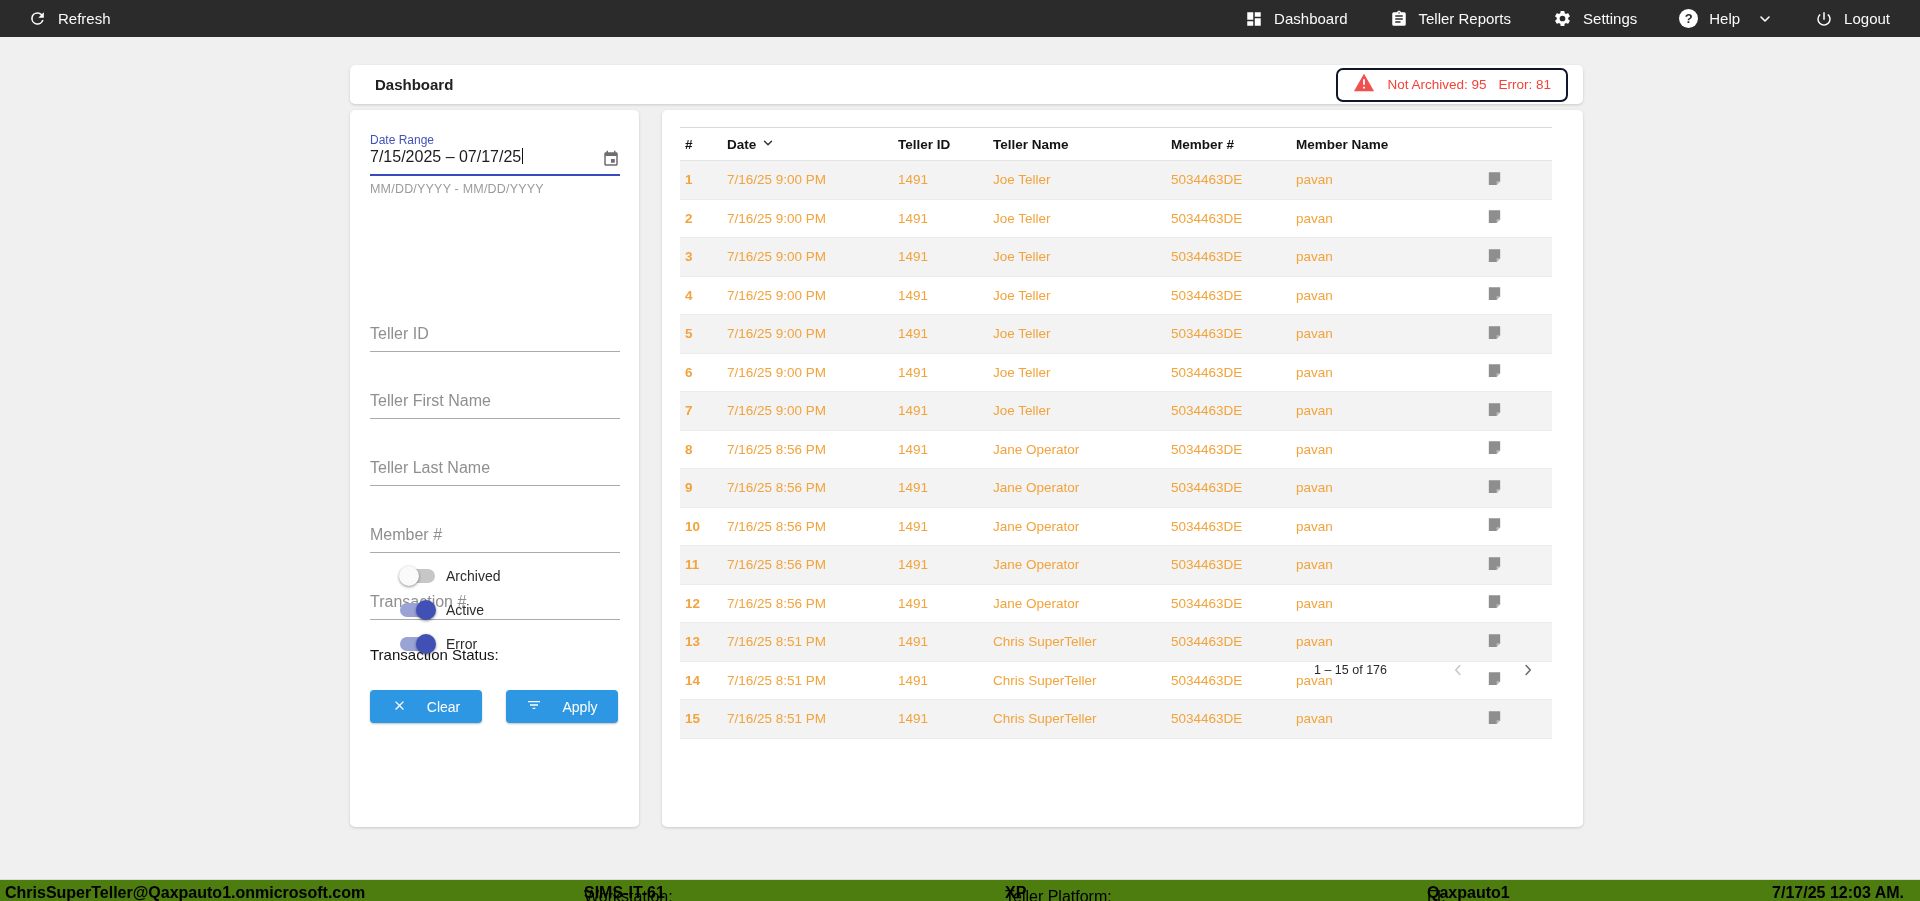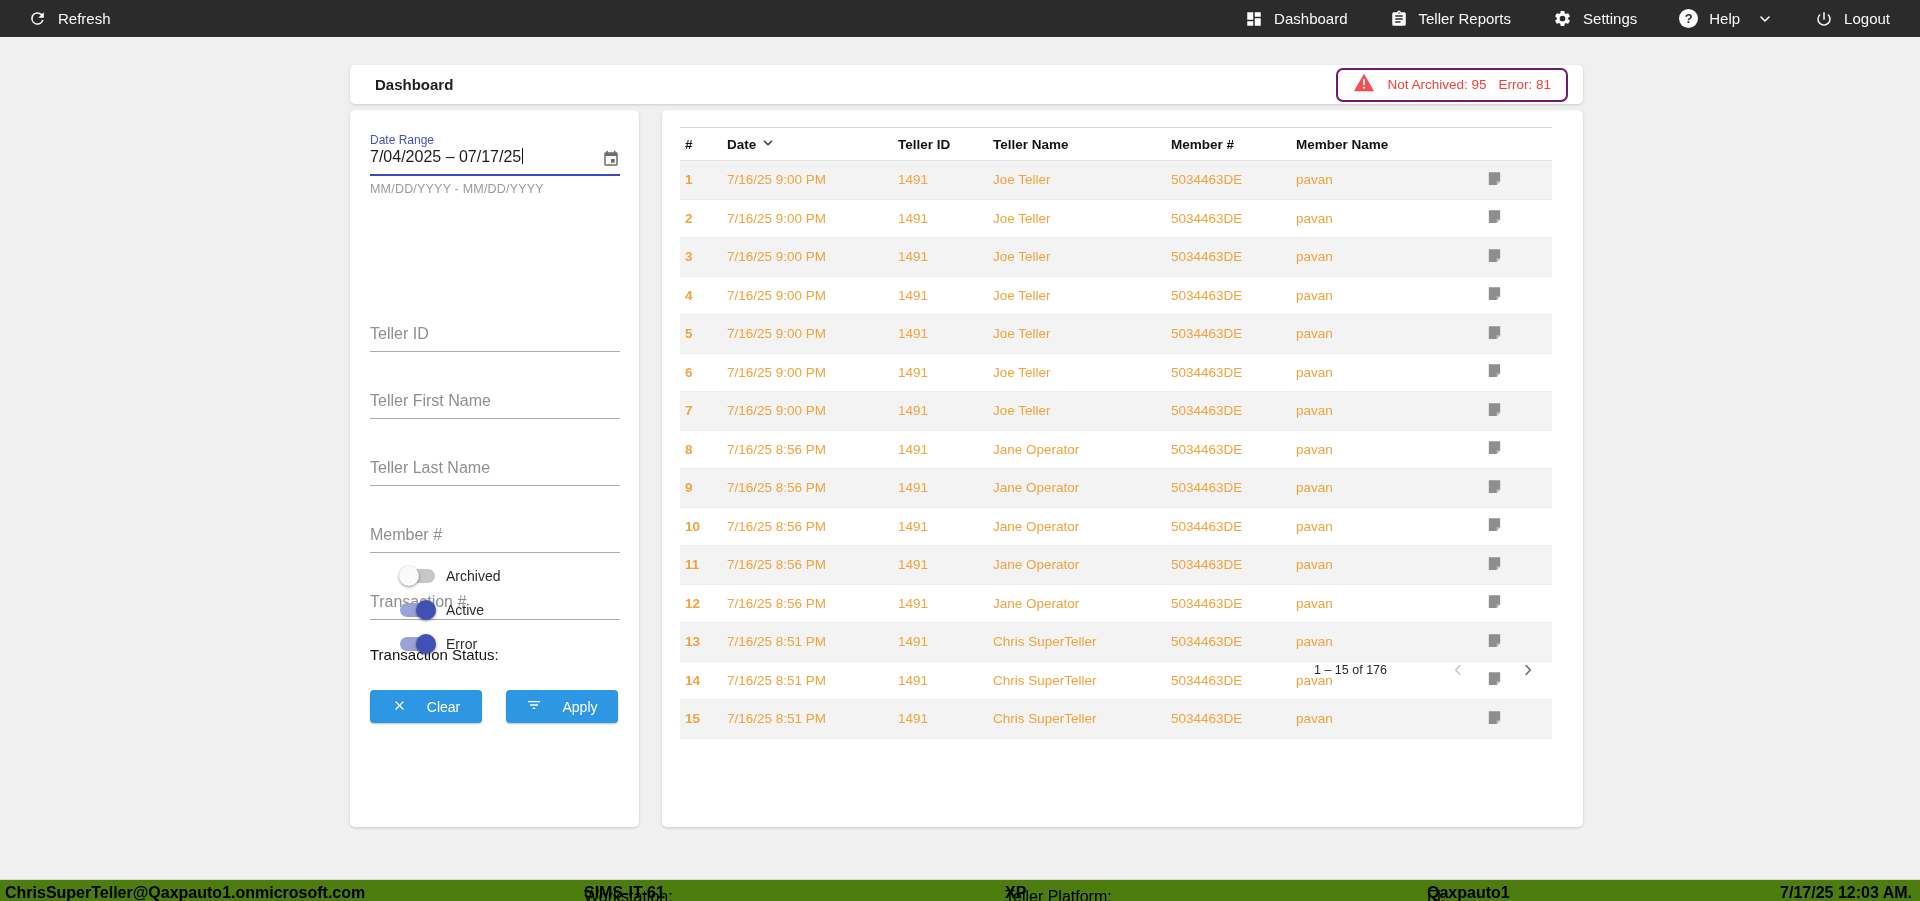--- a/index.html
+++ b/index.html
@@ -12,21 +12,21 @@
   .tb-item svg { display:block; }
   .help-circle { width:19px; height:19px; border-radius:50%; background:#fff; color:#2b2b2b; font-weight:bold; font-size:13px; display:flex; align-items:center; justify-content:center; }
 
   
   .main { position:relative; height:842px; background:#f0f0f0; }
   .card { position:absolute; background:#fff; border-radius:5px; box-shadow:0 1px 3px rgba(0,0,0,.16); }
 
   
   .header-card { left:350px; top:28px; width:1233px; height:39px; display:flex; align-items:center; justify-content:space-between; padding-left:25px; }
   .page-title { font-size:15px; font-weight:bold; color:#212121; }
-  .alert-badge { height:34px; margin-right:15px; border:2px solid #701a75; border-radius:7px; display:flex; align-items:center; gap:12px; padding:0 15px; color:#f44336; font-size:13.5px; background:#fff; }
+  .alert-badge { height:34px; margin-right:15px; border:2px solid #0f172a; border-radius:7px; display:flex; align-items:center; gap:12px; padding:0 15px; color:#f44336; font-size:13.5px; background:#fff; }
 
   
   .sidebar-card { left:350px; top:73px; width:289px; height:717px; padding:0 18px 0 3px; }
   .fld { position:absolute; left:20px; width:250px; }
   .m-label { font-size:12px; color:#4252b5; }
   .date-value { position:relative; font-size:16px; color:#1d1d1d; height:22px; margin-top:1px; }
   .caret { display:inline-block; width:1px; height:16px; background:#111; vertical-align:-2px; margin-left:1px; }
   .date-underline { height:2px; background:#3949c0; margin-top:4px; }
   .hint { font-size:12.5px; color:#9b9b9b; margin-top:6px; letter-spacing:.2px; }
   .cal-icon { position:absolute; right:0; top:2px; }
@@ -55,21 +55,21 @@
   .col-num{width:42px}.col-date{width:171px}.col-tid{width:95px}.col-tname{width:178px}.col-mnum{width:125px}.col-mname{width:189px}.col-icon{width:72px}
   .pagination { position:absolute; right:42px; bottom:144px; display:flex; align-items:center; gap:44px; }
   .pag-label { font-size:12.5px; color:#2a2a2a; margin-right:14px; }
   .pag-btn { background:none; border:none; cursor:pointer; padding:4px; display:flex; }
 
   
   .footer { height:22px; background:#4d7c0f; border-top:1px solid #d9d9d9; position:relative; font-size:16px; color:#000; }
   .footer span { position:absolute; top:4px; white-space:nowrap; }
   .f-user { left:5px; font-weight:bold; }
   .f-ws { left:584px; } .f-tp { left:1005px; } .f-fi { left:1427px; }
-  .f-dt { right:8px; font-weight:bold; }
+  .f-dt { right:16px; font-weight:bold; }
   .footer b { font-weight:bold; }
 </style>
 </head>
 <body>
 
 <div class="topbar">
   <div class="tb-item">
     <span>
       <svg width="19" height="19" viewBox="0 0 24 24" fill="#fff">
           <path d="M17.65 6.35A7.96 7.96 0 0 0 12 4a8 8 0 1 0 7.73 10h-2.08A6 6 0 1 1 12 6c1.66 0 3.14.69 4.22 1.78L13 11h7V4l-2.35 2.35z"></path>
@@ -135,21 +135,21 @@
       <span>Not Archived: 95</span>
       <span>Error: 81</span>
     </div>
   </div>
 
   <div class="card sidebar-card">
 
     <div class="fld" style="top:23px">
       <div class="m-label">Date Range</div>
       <div class="date-value">
-        <span>7/04/2025 – 07/17/25</span><span class="caret"></span>
+        <span>7/15/2025 – 07/17/25</span><span class="caret"></span>
         <span class="cal-icon">
           <svg width="18" height="18" viewBox="0 0 24 24" fill="#6e6e6e">
               <path d="M17 12h-5v5h5v-5zM16 1v2H8V1H6v2H5c-1.1 0-2 .9-2 2v14c0 1.1.9 2 2 2h14c1.1 0 2-.9 2-2V5c0-1.1-.9-2-2-2h-1V1h-2zm3 18H5V8h14v11z"></path>
             </svg>
         </span>
       </div>
       <div class="date-underline"></div>
       <div class="hint">MM/DD/YYYY - MM/DD/YYYY</div>
     </div>
 

